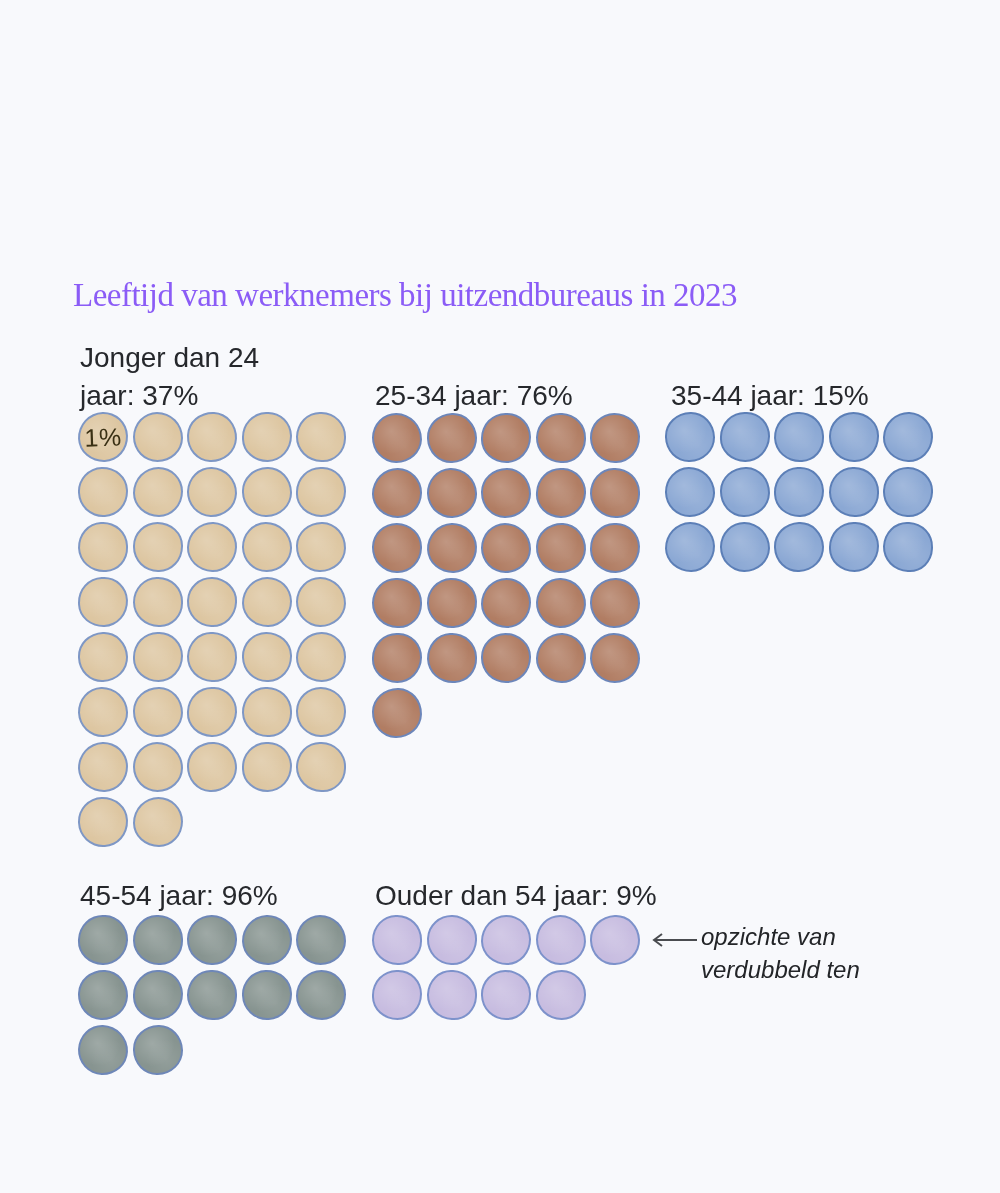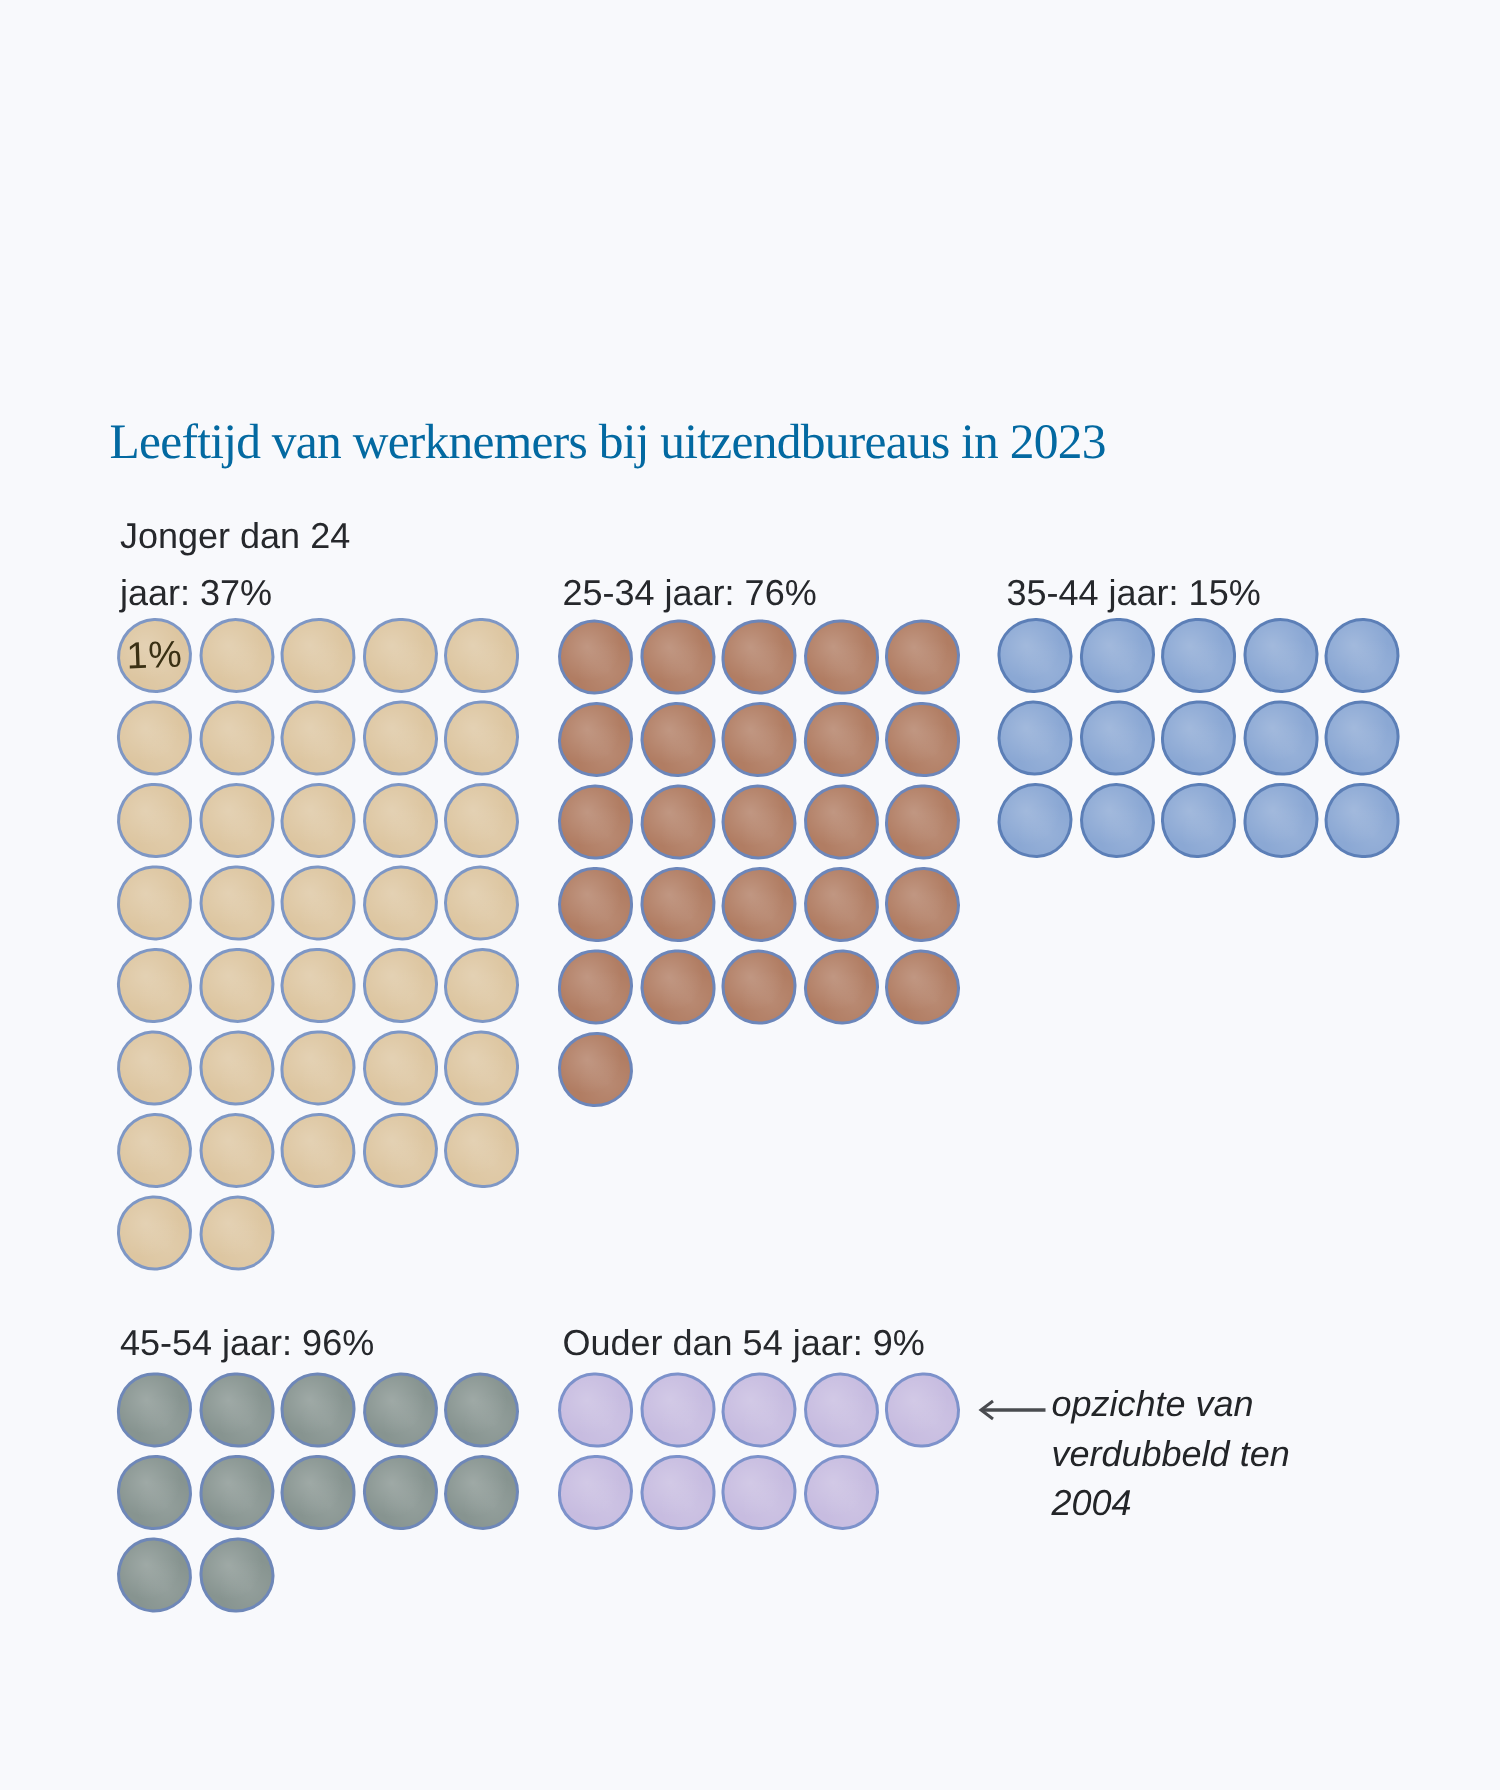--- a/index.html
+++ b/index.html
@@ -20,26 +20,26 @@
     letter-spacing:-0.8px;
     color:#1b1b1d;
     margin:0;
   }
   .subtitle{
     position:absolute;top:277px;left:73px;
     font-family:"Liberation Serif", serif;
     font-weight:400;
     font-size:33px;
     letter-spacing:-0.5px;
-    color:#0369a1;
+    color:#8b5cf6;
     margin:0;
   }
   .group-label{
     position:absolute;
-    font-size:24px;line-height:38px;
+    font-size:28px;line-height:38px;
     color:#26282c;
     white-space:nowrap;
   }
   .circle{
     position:absolute;
     width:50px;height:50px;
     box-sizing:border-box;
     border:2.5px solid;
     display:flex;align-items:center;justify-content:center;
   }
@@ -192,17 +192,16 @@
     </div>
 
   <svg class="arrow-svg" width="56" height="22" viewBox="0 0 56 22">
     <line x1="10" y1="11" x2="52" y2="11" stroke="#4a4c50" stroke-width="2.2"></line>
     <polyline points="17,5 9,11 17,17" fill="none" stroke="#4a4c50" stroke-width="2"></polyline>
   </svg>
 
   <div class="annotation-text">
     <div>opzichte van</div>
     <div>verdubbeld ten</div>
-    <div>2004</div>
   </div>
 
 
 </div>
 
 </body></html>

